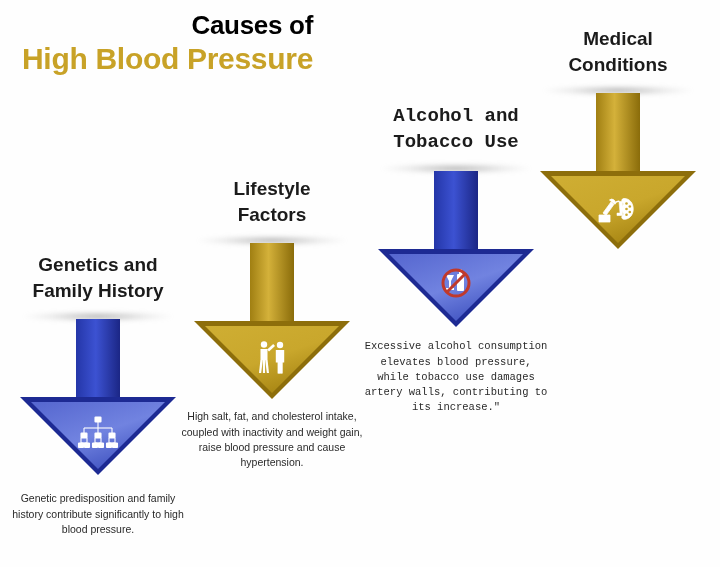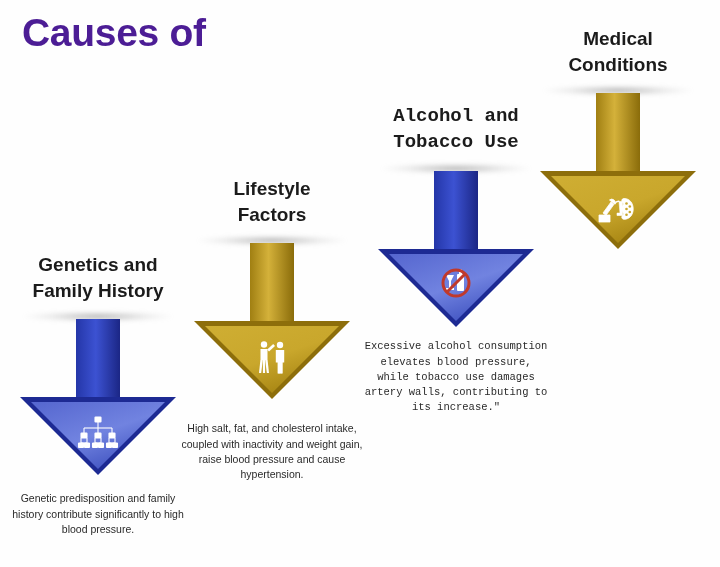--- a/index.html
+++ b/index.html
@@ -18,23 +18,23 @@
 
   
   #title-block {
     position: absolute;
     left: 22px;
     top: 10px;
     line-height: 1.18;
   }
   #title-line1 {
     display: block;
-    font-size: 39px;
+    font-size: 26px;
     font-weight: bold;
-    color: #4c1d95;
+    color: #000000;
     letter-spacing: -0.3px;
     text-align: right;
   }
   #title-line2 {
     display: block;
     font-size: 30px;
     font-weight: bold;
     color: #c8a227;
     letter-spacing: -0.3px;
   }
@@ -96,29 +96,30 @@
   #col-genetics { left: -2px; top: 252px; }
   #col-genetics .arrow-wrap { margin-top: 6px; }
   #col-lifestyle { left: 172px; top: 176px; }
   #col-lifestyle .arrow-wrap { margin-top: 6px; }
   #col-alcohol { left: 356px; top: 104px; font-family: Liberation Mono, monospace; }
   #col-alcohol .arrow-wrap { margin-top: 6px; }
   #col-medical { left: 518px; top: 26px; }
   #col-medical .arrow-wrap { margin-top: 6px; }
 
   #col-genetics .col-desc { margin-top: 14px; padding: 0 6px; }
-  #col-lifestyle .col-desc { margin-top: 20px; padding: 0 8px; }
+  #col-lifestyle .col-desc { margin-top: 8px; padding: 0 8px; }
   #col-alcohol .col-desc { margin-top: 10px; padding: 0 8px; }
   #col-medical .col-desc { margin-top: 10px; padding: 0 4px; }
 </style>
 </head>
 <body>
 
 <div id="title-block">
   <span id="title-line1">Causes of</span>
+  <span id="title-line2">High Blood Pressure</span>
 </div>
 
 <div class="column" id="col-genetics">
   <p class="col-heading">Genetics and
 Family History</p>
   <div class="arrow-wrap">
     <div class="arrow-shadow"></div>
     <svg class="arrow-svg" viewBox="0 0 200 168">
       <defs>
         <linearGradient id="gBlue1" x1="0" y1="0" x2="1" y2="0">

